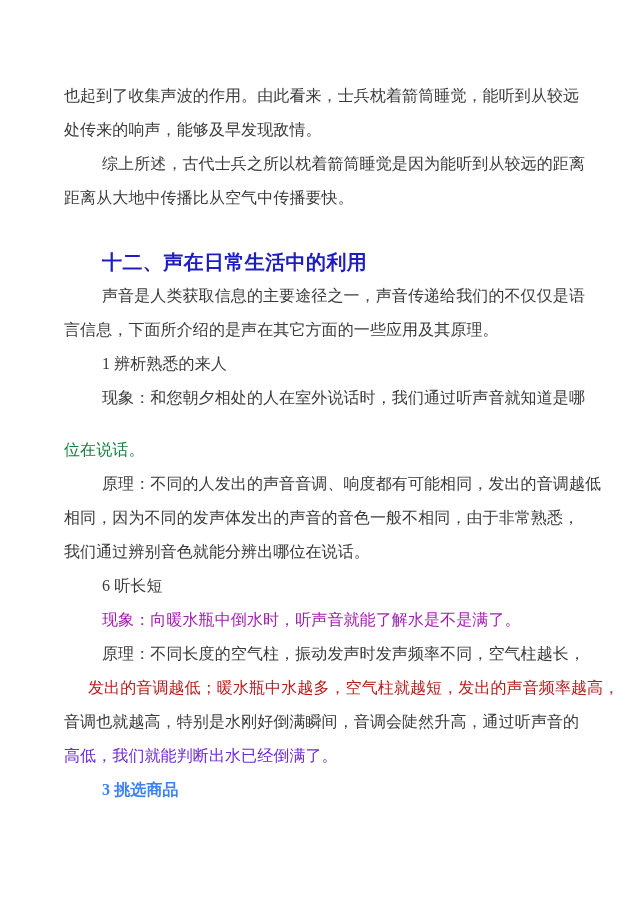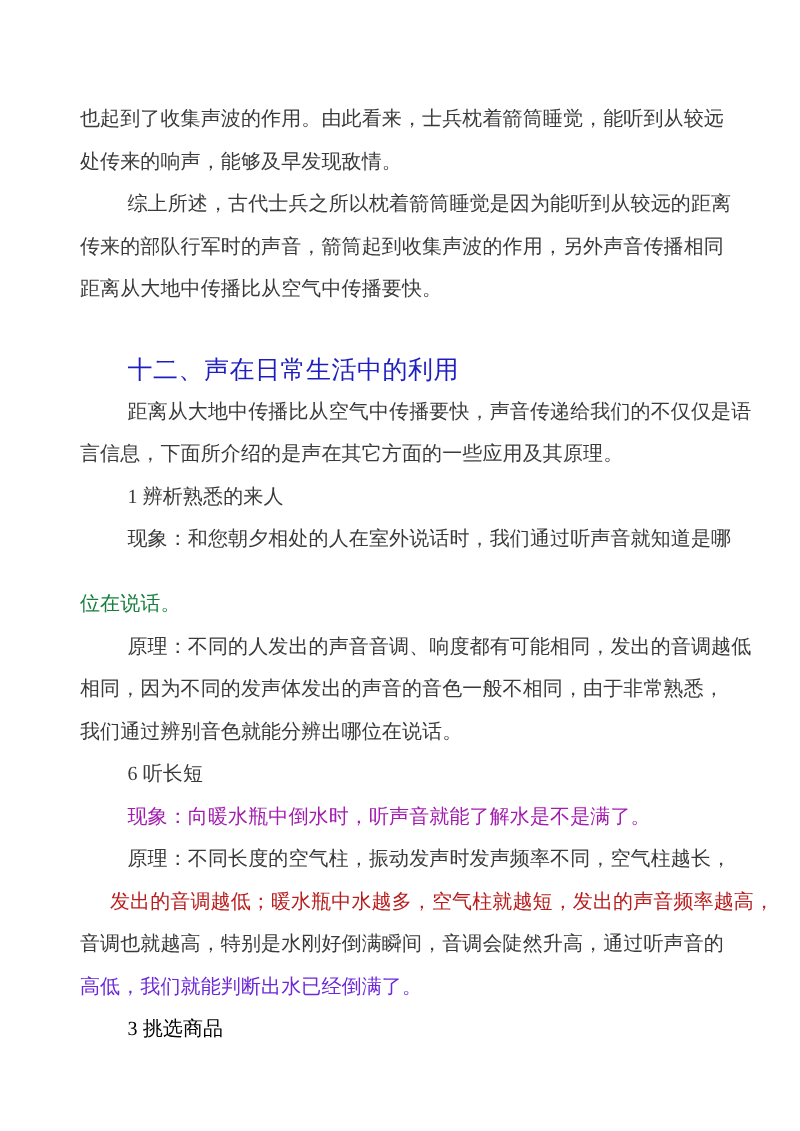--- a/index.html
+++ b/index.html
@@ -20,46 +20,45 @@
   .line {
     font-size: 16px;
     line-height: 34px;
     height: 34px;
     white-space: nowrap;
     letter-spacing: 0.1px;
   }
   .line.indent { padding-left: 38px; }
   .line.heading {
     font-size: 20px;
-    font-weight: normal;
+    font-weight: bold;
     letter-spacing: 0.4px;
   }
   .line.spacer { height: 30px; }
 </style>
 </head>
 <body>
 
 <div class="page" style="background: rgb(255, 255, 255);">
   <div class="content" id="document-content">
       <div class="line body" style="color: rgb(58, 58, 58);">也起到了收集声波的作用。由此看来，士兵枕着箭筒睡觉，能听到从较远</div>
       <div class="line body" style="color: rgb(58, 58, 58);">处传来的响声，能够及早发现敌情。</div>
       <div class="line body indent" style="color: rgb(58, 58, 58);">综上所述，古代士兵之所以枕着箭筒睡觉是因为能听到从较远的距离</div>
-      <div class="line body" style="color: rgb(58, 58, 58);">传来的部队行军时的声音，箭筒起到收集声波的作用，另外声音传播相同</div>
       <div class="line body" style="color: rgb(58, 58, 58);">距离从大地中传播比从空气中传播要快。</div>
       <div class="line spacer"></div>
       <div class="line heading indent" style="color: rgb(30, 30, 192);">十二、声在日常生活中的利用</div>
-      <div class="line body indent" style="color: rgb(58, 58, 58);">距离从大地中传播比从空气中传播要快，声音传递给我们的不仅仅是语</div>
+      <div class="line body indent" style="color: rgb(58, 58, 58);">声音是人类获取信息的主要途径之一，声音传递给我们的不仅仅是语</div>
       <div class="line body" style="color: rgb(58, 58, 58);">言信息，下面所介绍的是声在其它方面的一些应用及其原理。</div>
       <div class="line body indent" style="color: rgb(58, 58, 58);">1 辨析熟悉的来人</div>
       <div class="line body indent" style="color: rgb(58, 58, 58);">现象：和您朝夕相处的人在室外说话时，我们通过听声音就知道是哪</div>
       <div class="line body" style="color: #15803d; margin-top: 18px;">位在说话。</div>
       <div class="line body indent" style="color: rgb(58, 58, 58);">原理：不同的人发出的声音音调、响度都有可能相同，发出的音调越低</div>
       <div class="line body" style="color: rgb(58, 58, 58);">相同，因为不同的发声体发出的声音的音色一般不相同，由于非常熟悉，</div>
       <div class="line body" style="color: rgb(58, 58, 58);">我们通过辨别音色就能分辨出哪位在说话。</div>
       <div class="line body indent" style="color: rgb(58, 58, 58);">6 听长短</div>
       <div class="line body indent" style="color: #a21caf;">现象：向暖水瓶中倒水时，听声音就能了解水是不是满了。</div>
       <div class="line body indent" style="color: rgb(58, 58, 58);">原理：不同长度的空气柱，振动发声时发声频率不同，空气柱越长，</div>
       <div class="line body" style="color: #b91c1c; margin-left: 24px;">发出的音调越低；暖水瓶中水越多，空气柱就越短，发出的声音频率越高，</div>
       <div class="line body" style="color: rgb(58, 58, 58);">音调也就越高，特别是水刚好倒满瞬间，音调会陡然升高，通过听声音的</div>
       <div class="line body" style="color: #6d28d9;">高低，我们就能判断出水已经倒满了。</div>
-      <div class="line body indent" style="color: #000000;">3 挑选商品</div>
+      <div class="line body indent" style="color: #3b82f6; font-weight: bold;">3 挑选商品</div>
     </div>
 </div>
 
 </body></html>

